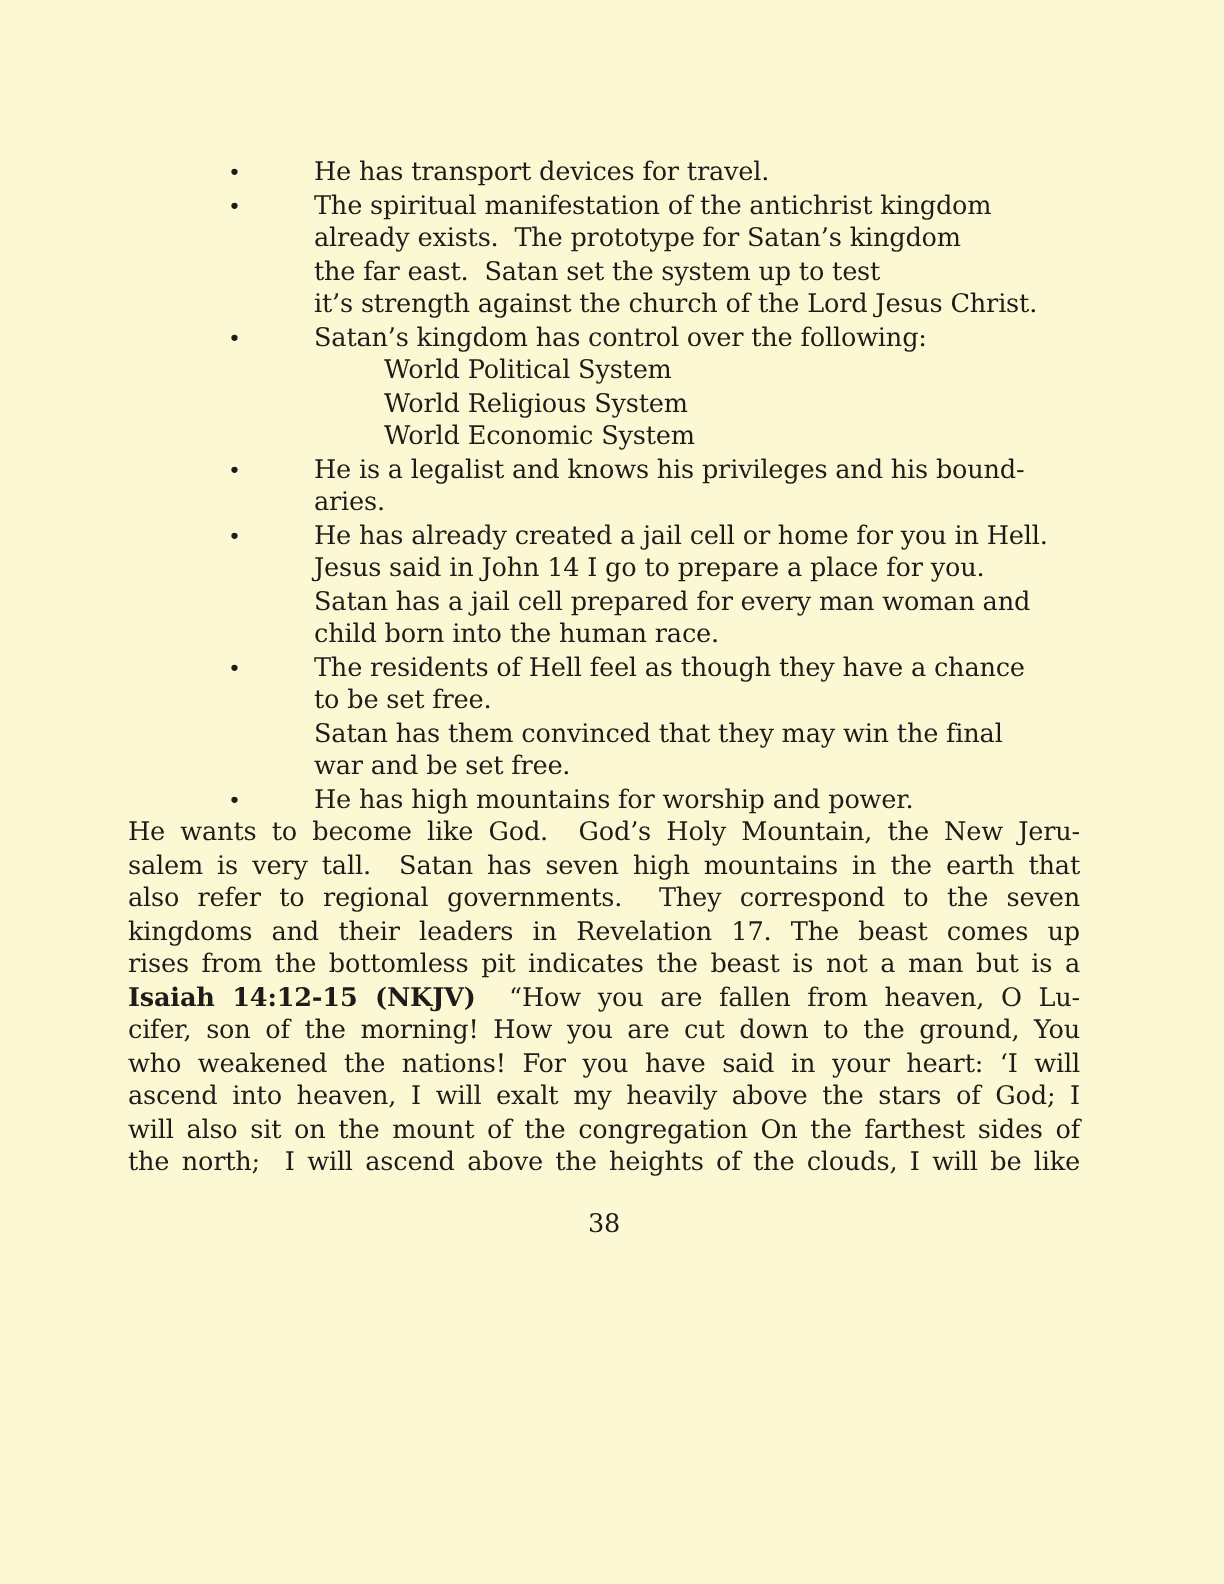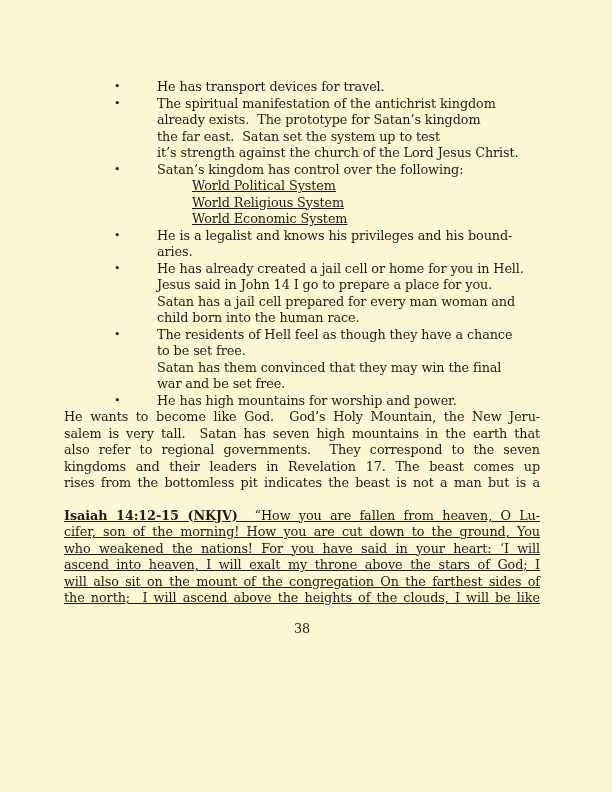--- a/index.html
+++ b/index.html
@@ -14,25 +14,25 @@
   }
   .page { position: relative; width: 612px; height: 792px; background: #fcf8d3; }
   .content { position: absolute; left: 64px; top: 79px; width: 476px; }
   .line { line-height: 16.5px; white-space: nowrap; }
   
   .b-item { position: relative; padding-left: 93px; }
   .b-marker {
     position: absolute; left: 50px; top: 0;
     line-height: 16.5px; font-size: 11px;
   }
-  .sub { margin-left: 35px; text-decoration: underline; }
+  .sub { margin-left: 35px; }
   
   .para { margin: 0; }
   .p1 { }
-  .p2 { margin-top: 16px; text-decoration: underline; }
+  .p2 { margin-top: 0; }
   .j { text-align: justify; text-align-last: justify; }
   .jl { text-align: left; text-align-last: left; }
   .bold { font-weight: bold; }
   .page-num { margin-top: 14px; text-align: center; line-height: 16.5px; }
 </style>
 </head>
 <body>
 
 <div class="page">
   <div class="content">
@@ -94,21 +94,21 @@
       <div class="line j">salem is very tall.&nbsp; Satan has seven high mountains in the earth that</div>
       <div class="line j">also refer to regional governments.&nbsp; They correspond to the seven</div>
       <div class="line j">kingdoms and their leaders in Revelation 17. The beast comes up</div>
       <div class="line j">rises from the bottomless pit indicates the beast is not a man but is a</div>
     </div>
 
     <div class="para p2">
       <div class="line j"><span class="bold">Isaiah 14:12-15 (NKJV)</span><span>&nbsp; “How you are fallen from heaven, O Lu-</span></div>
       <div class="line j">cifer, son of the morning! How you are cut down to the ground, You</div>
       <div class="line j">who weakened the nations! For you have said in your heart: ‘I will</div>
-      <div class="line j">ascend into heaven, I will exalt my throne above the stars of God; I</div>
+      <div class="line j">ascend into heaven, I will exalt my heavily above the stars of God; I</div>
       <div class="line j">will also sit on the mount of the congregation On the farthest sides of</div>
       <div class="line j">the north;&nbsp; I will ascend above the heights of the clouds, I will be like</div>
     </div>
 
     <div class="page-num">38</div>
 
   </div>
 </div>
 
 </body></html>

